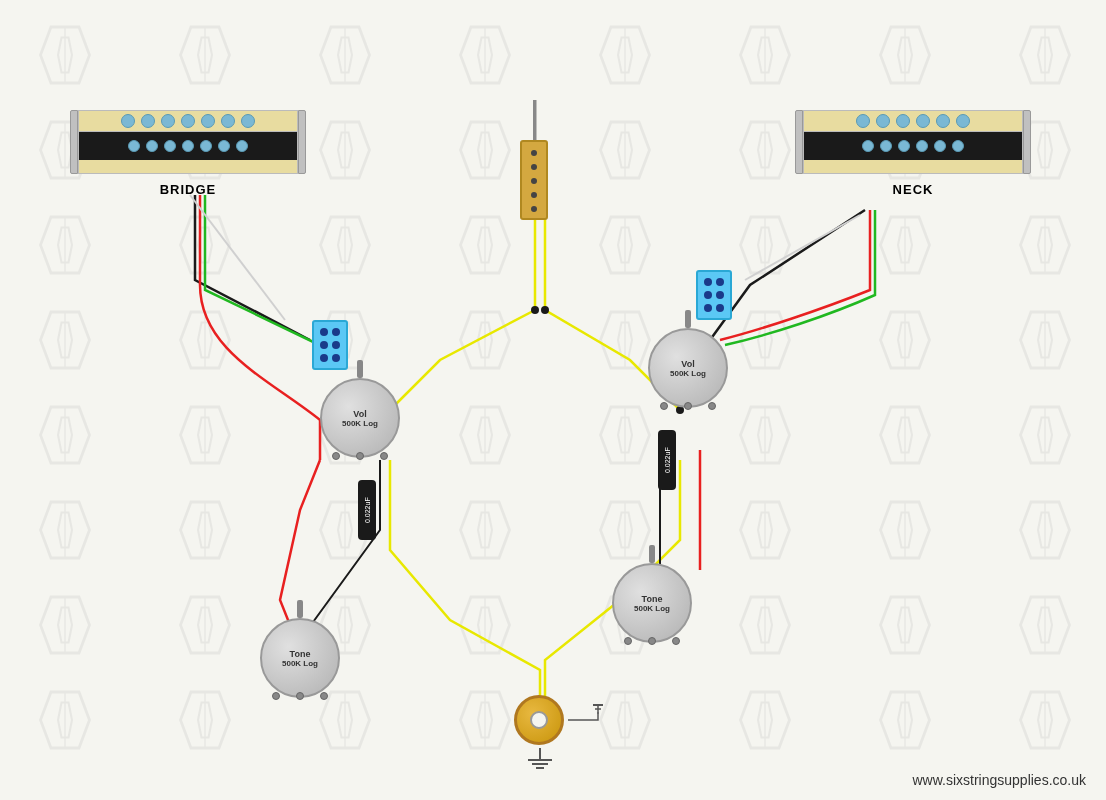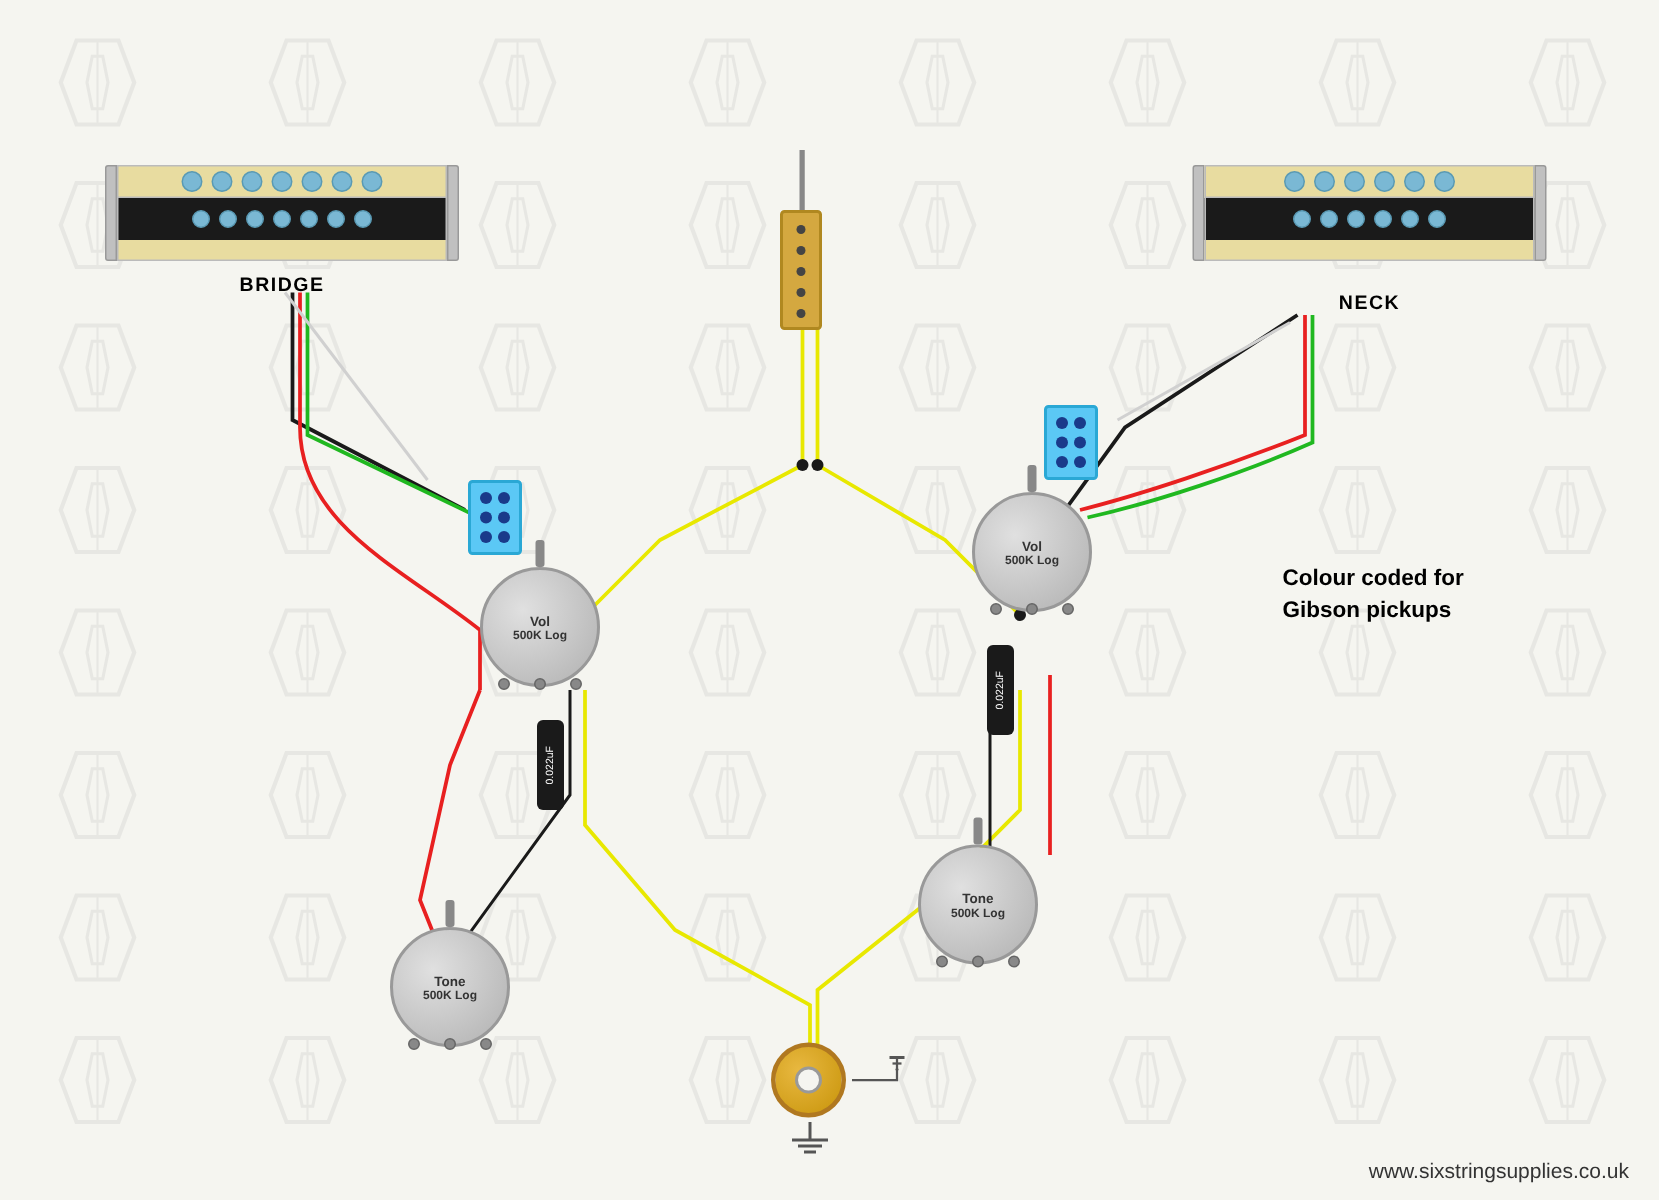--- a/index.html
+++ b/index.html
@@ -621,21 +621,21 @@
               <div class="pole-dot pole-dot-sm"></div>
             <div class="pole-dot pole-dot-sm"></div>
               <div class="pole-dot pole-dot-sm"></div>
               <div class="pole-dot pole-dot-sm"></div>
           </div>
         </div>
         <div class="pickup-cream-bot" style="width:220px;"></div>
       </div>
       <div style="width:8px; background:#c0c0c0; border:1px solid #999; border-radius:0 2px 2px 0;"></div>
     </div>
-    <div class="pickup-label" style="margin-top:20px;">NECK</div>
+    <div class="pickup-label" style="margin-top:8px;">NECK</div>
   </div>
 
   <div class="selector" style="left:520px; top:100px;">
     <div style="width:3px; height:40px; background:#888; margin:0 auto;"></div>
     <div style="width:28px; height:80px; background:#d4a840; border:2px solid #b08820; border-radius:3px; position:relative;">
       <div style="width:6px;height:6px;border-radius:50%;background:#444;position:absolute;top:8px;left:50%;transform:translateX(-50%);"></div>
       <div style="width:6px;height:6px;border-radius:50%;background:#444;position:absolute;top:22px;left:50%;transform:translateX(-50%);"></div>
       <div style="width:6px;height:6px;border-radius:50%;background:#444;position:absolute;top:36px;left:50%;transform:translateX(-50%);"></div>
       <div style="width:6px;height:6px;border-radius:50%;background:#444;position:absolute;top:50px;left:50%;transform:translateX(-50%);"></div>
       <div style="width:6px;height:6px;border-radius:50%;background:#444;position:absolute;top:64px;left:50%;transform:translateX(-50%);"></div>
@@ -729,17 +729,15 @@
     <div class="output-jack-inner"></div>
   </div>
 
   <svg style="position:absolute;top:700px;left:568px;pointer-events:none;" width="40" height="40">
     <path d="M 0,20 L 30,20 L 30,5" stroke="#555" stroke-width="1.5" fill="none"></path>
     <line x1="25" y1="5" x2="35" y2="5" stroke="#555" stroke-width="2"></line>
     <line x1="27" y1="9" x2="33" y2="9" stroke="#555" stroke-width="1.5"></line>
     <line x1="29" y1="13" x2="31" y2="13" stroke="#555" stroke-width="1"></line>
   </svg>
 
-  <div class="colour-coded-text" style="left:855px; top:375px; white-space:pre-line;">Colour coded for
-Gibson pickups</div>
 
   <div class="website-text">www.sixstringsupplies.co.uk</div>
 </div>
 
 </body></html>

